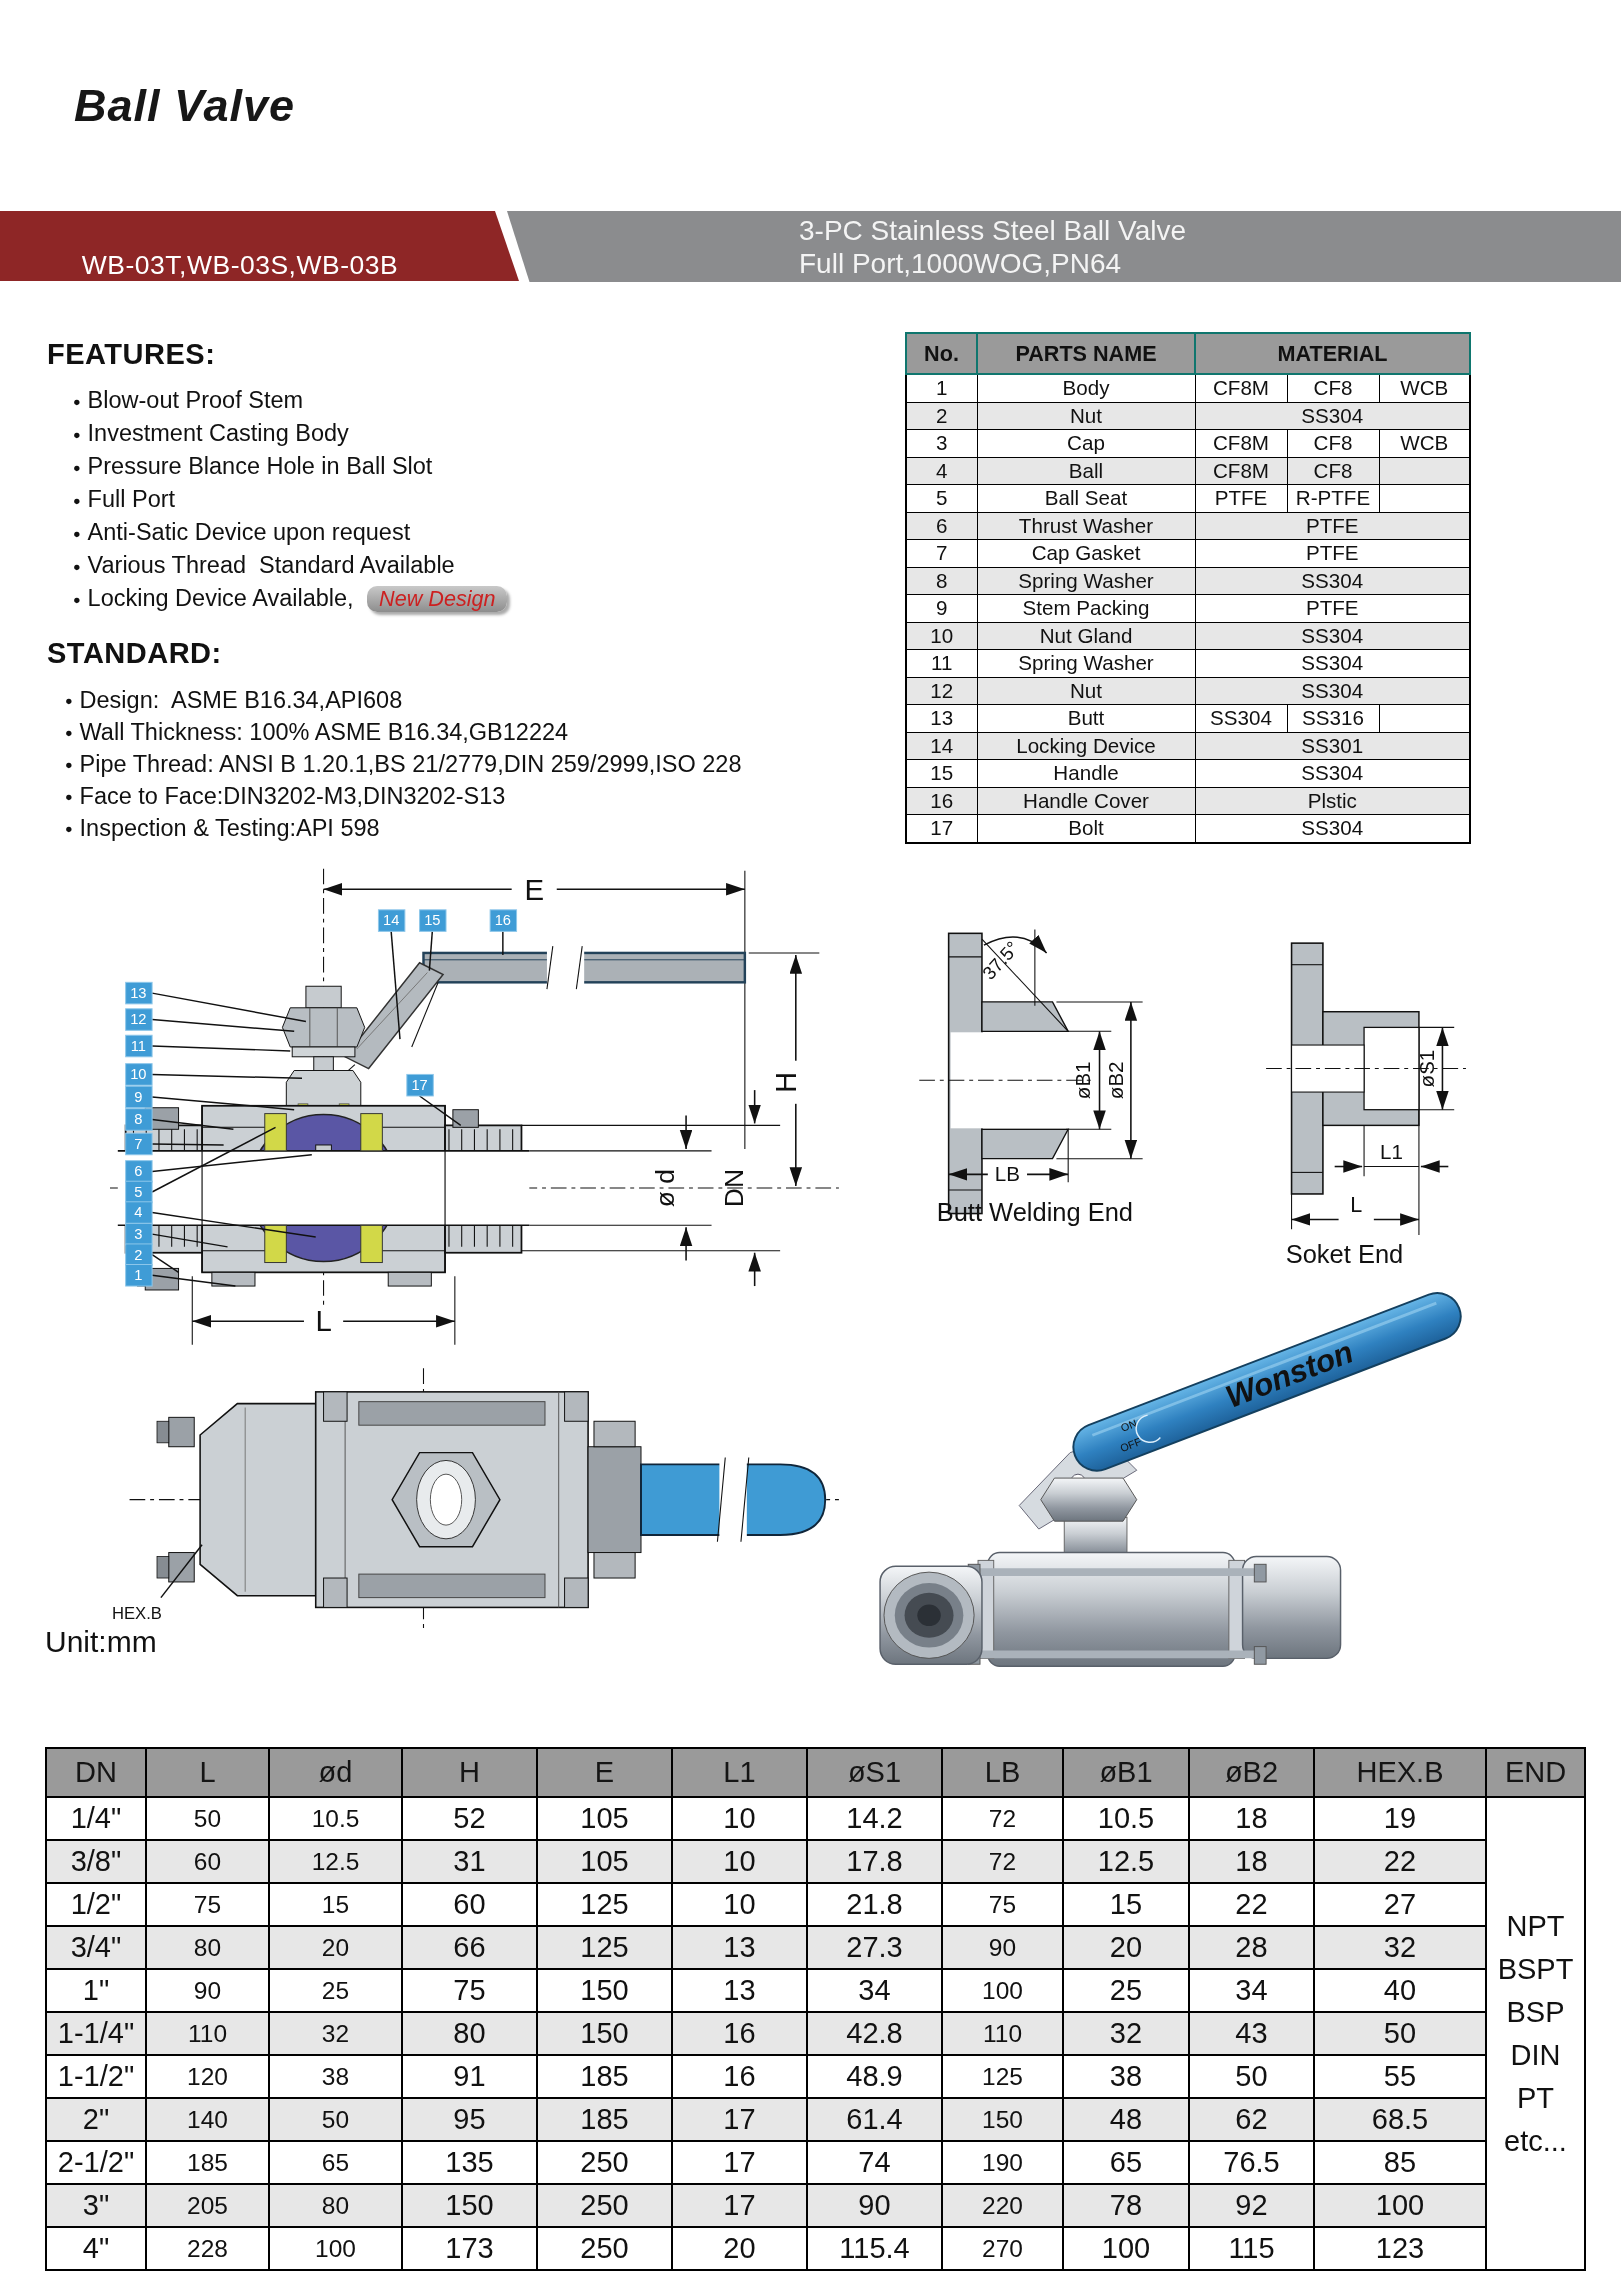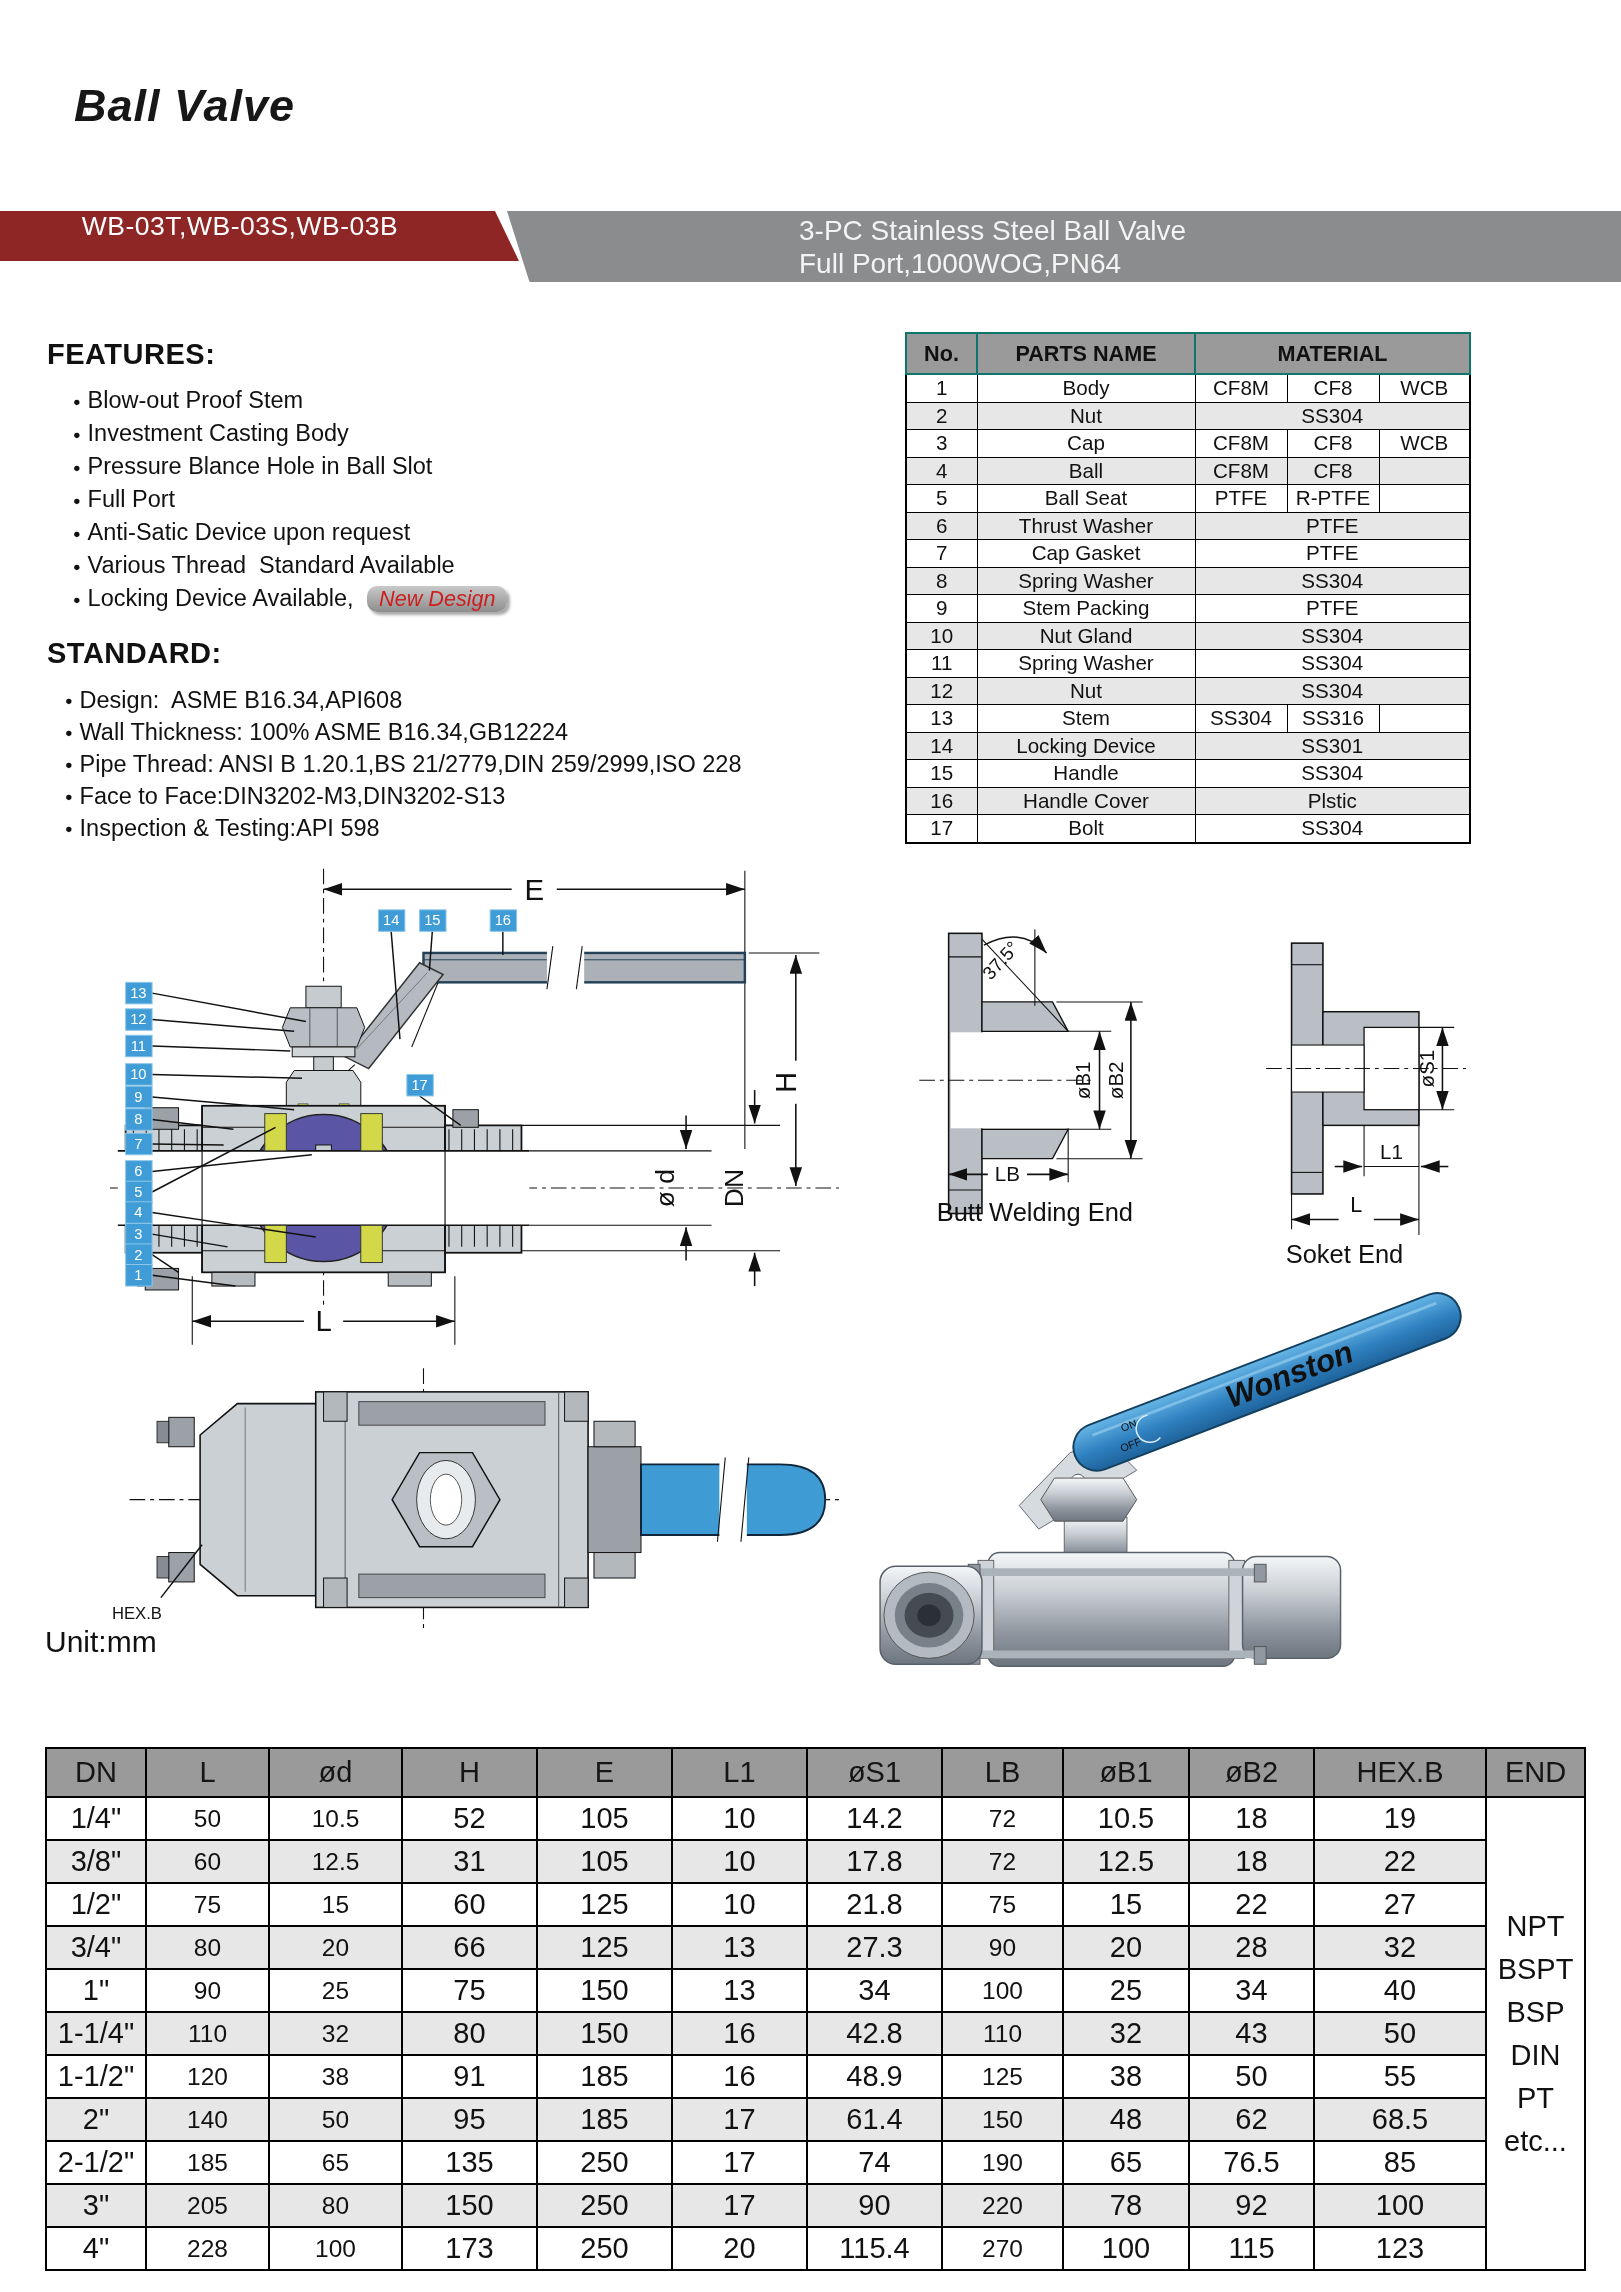--- a/index.html
+++ b/index.html
@@ -5,23 +5,23 @@
   html,body{margin:0;padding:0;background:#fff;}
   .page{position:relative;width:1621px;height:2293px;background:#fff;overflow:hidden;
         font-family:"Liberation Sans",sans-serif;color:#111;}
   
   .title{position:absolute;left:74px;top:80px;font-size:45px;font-weight:bold;font-style:italic;
          letter-spacing:1px;color:#171717;}
   
   .band{position:absolute;left:0;top:211px;width:1621px;height:71px;}
   .band-gray{position:absolute;left:507px;top:0;width:1114px;height:71px;background:#8b8c8e;
              clip-path:polygon(0 0,100% 0,100% 100%,22.5px 100%);}
-  .band-red{position:absolute;left:0;top:0;width:519px;height:50px;background:#8e2626;
+  .band-red{position:absolute;left:0;top:0;width:519px;height:70px;background:#8e2626;
             clip-path:polygon(0 0,495px 0,519px 100%,0 100%);
-            display:flex;align-items:flex-start;justify-content:center;}
+            display:flex;align-items:flex-end;justify-content:center;}
   .band-red span{color:#fff;font-size:26.5px;letter-spacing:0.5px;padding-right:39px;}
   .band-text{position:absolute;left:799px;top:2.9px;color:#f4f4f4;font-size:28px;line-height:33px;}
   
   .sec-head{position:absolute;font-size:29px;font-weight:bold;letter-spacing:0.5px;}
   .blist{position:absolute;font-size:23.5px;}
   .blist .item{height:33px;display:flex;align-items:center;white-space:pre;}
   .blist .item::before{content:"\25CF";font-size:12.7px;margin-right:6.9px;position:relative;top:1px;}
   .badge{display:inline-block;margin-left:13.7px;padding:0 11.8px;font-size:21.6px;font-style:italic;
          color:#cc2020;background:linear-gradient(#c9c9c9,#8d8d8d);box-shadow:2.9px 2.9px 2.9px #aaa;border-radius:10px;}
   .std .item{height:32px;}
@@ -173,21 +173,21 @@
           <td>Spring Washer</td>
           <td colspan="3">SS304</td>
         </tr>
         <tr class="alt">
           <td>12</td>
           <td>Nut</td>
           <td colspan="3">SS304</td>
         </tr>
         <tr>
           <td>13</td>
-          <td>Stem</td>
+          <td>Butt</td>
           <td>SS304</td>
           <td>SS316</td>
           <td></td>
         </tr>
         <tr class="alt">
           <td>14</td>
           <td>Locking Device</td>
           <td colspan="3">SS301</td>
         </tr>
         <tr>

